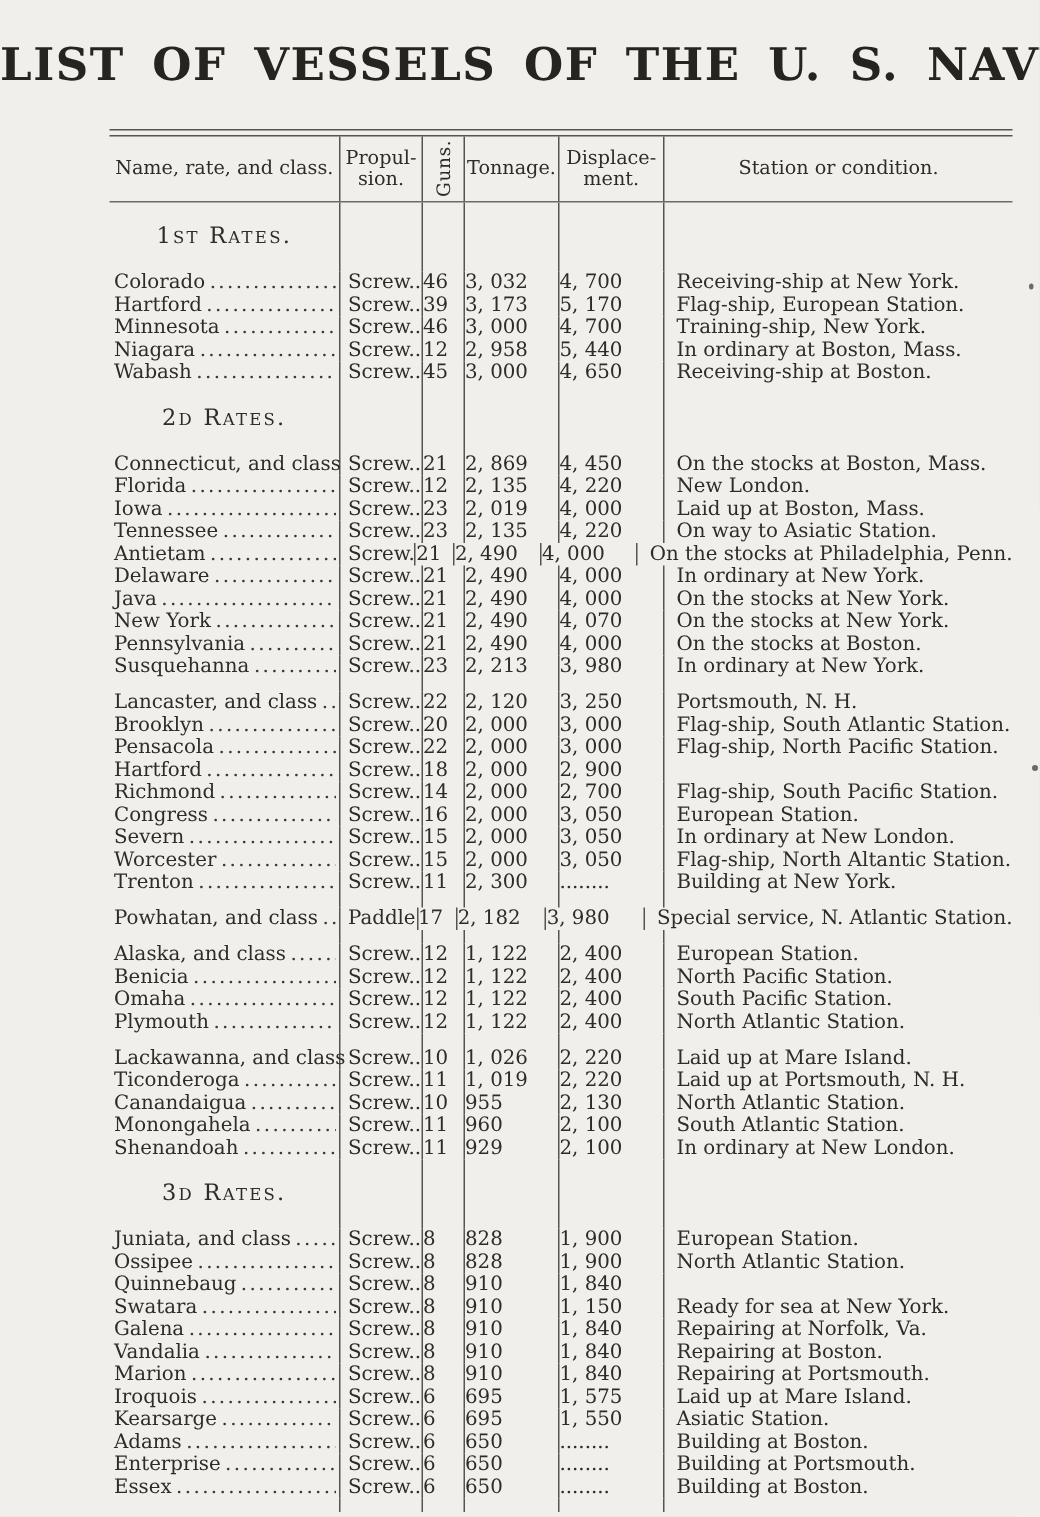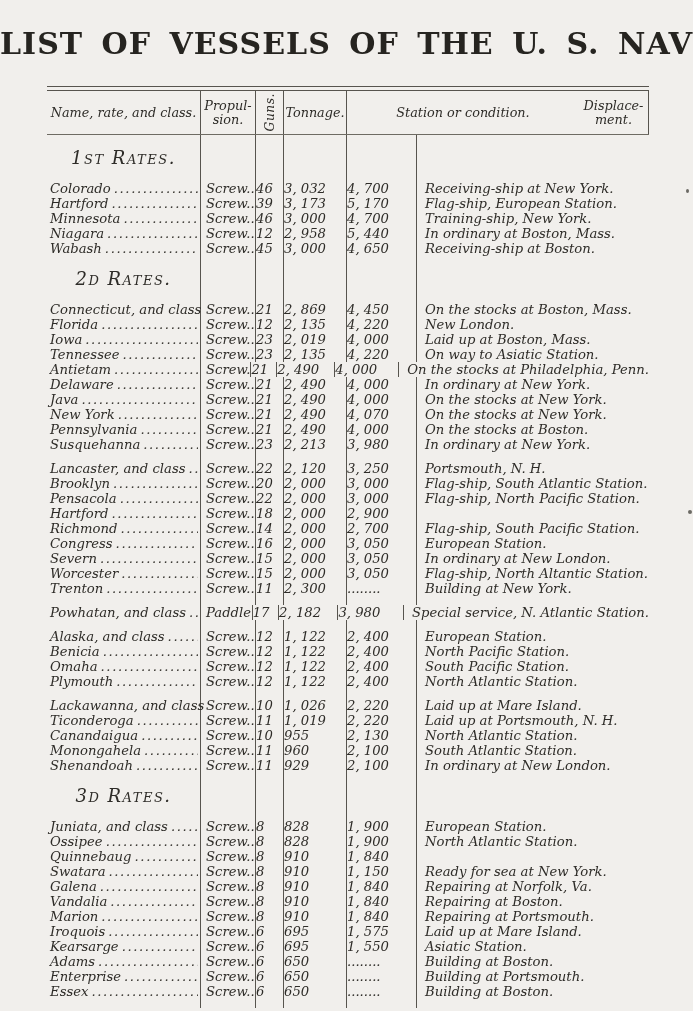--- a/index.html
+++ b/index.html
@@ -20,21 +20,21 @@
   }
   .page-title{
     position:absolute;top:26px;left:0;width:100%;
     margin:0;text-align:center;
     font-size:30px;font-weight:bold;
     letter-spacing:1px;word-spacing:7px;
     white-space:nowrap;
     color:#262420;
   }
   .table{
-    position:absolute;left:47px;top:86px;width:602px;font-style:italic;
+    position:absolute;left:73px;top:86px;width:602px;
   }
   .rule-double{
     height:3px;
     border-top:1px solid var(--rule);
     border-bottom:1px solid var(--rule);
   }
   
   .thead{
     display:flex;height:43px;
     border-bottom:1px solid var(--rule-soft);
@@ -73,21 +73,21 @@
   .c-prop{width:55px;border-right:1px solid var(--rule);padding-left:5px;overflow:hidden;}
   .c-guns{width:28px;border-right:1px solid var(--rule);padding-right:4px;}
   .c-ton{width:63px;border-right:1px solid var(--rule);text-align:left;padding-right:8px;}
   .c-disp{width:70px;border-right:1px solid var(--rule);text-align:left;padding-right:4px;}
   .c-sta{flex:1;padding-left:8px;}
   .heading-row{height:46px;}
   .heading-row .c-name{display:block;text-align:center;padding-left:0;}
   .sec-heading{
     display:inline-block;margin-top:15px;
     font-variant:small-caps;
-    font-size:18px;letter-spacing:1.5px;font-weight:normal;
+    font-size:15px;letter-spacing:1.5px;font-weight:normal;
   }
   .sep-row{height:9px;}
   .tail-row{height:9px;}
   .ink-speck{
     position:absolute;border-radius:50%;
     background:#4a4842;opacity:.8;
   }
   .speck-1{left:686px;top:189px;width:3px;height:4px;}
   .speck-2{left:688px;top:510px;width:4px;height:4px;}
 </style>
@@ -107,26 +107,26 @@
       <div class="hcell h-prop">
         <span>Propul-</span>
         <span>sion.</span>
       </div>
       <div class="hcell h-guns">
         <span class="vtext">Guns.</span>
       </div>
       <div class="hcell h-ton">
         <span>Tonnage.</span>
       </div>
-      <div class="hcell h-sta">
-        <span>Station or condition.</span>
-      </div>
       <div class="hcell h-disp">
         <span>Displace-</span>
         <span>ment.</span>
+      </div>
+      <div class="hcell h-sta">
+        <span>Station or condition.</span>
       </div>
     </div>
 
     <div id="tbody">
         <div class="trow heading-row">
           <div class="cell c-name"><span class="sec-heading">1st Rates.</span></div>
           <div class="cell c-prop"></div>
           <div class="cell c-guns"></div>
           <div class="cell c-ton"></div>
           <div class="cell c-disp"></div>

